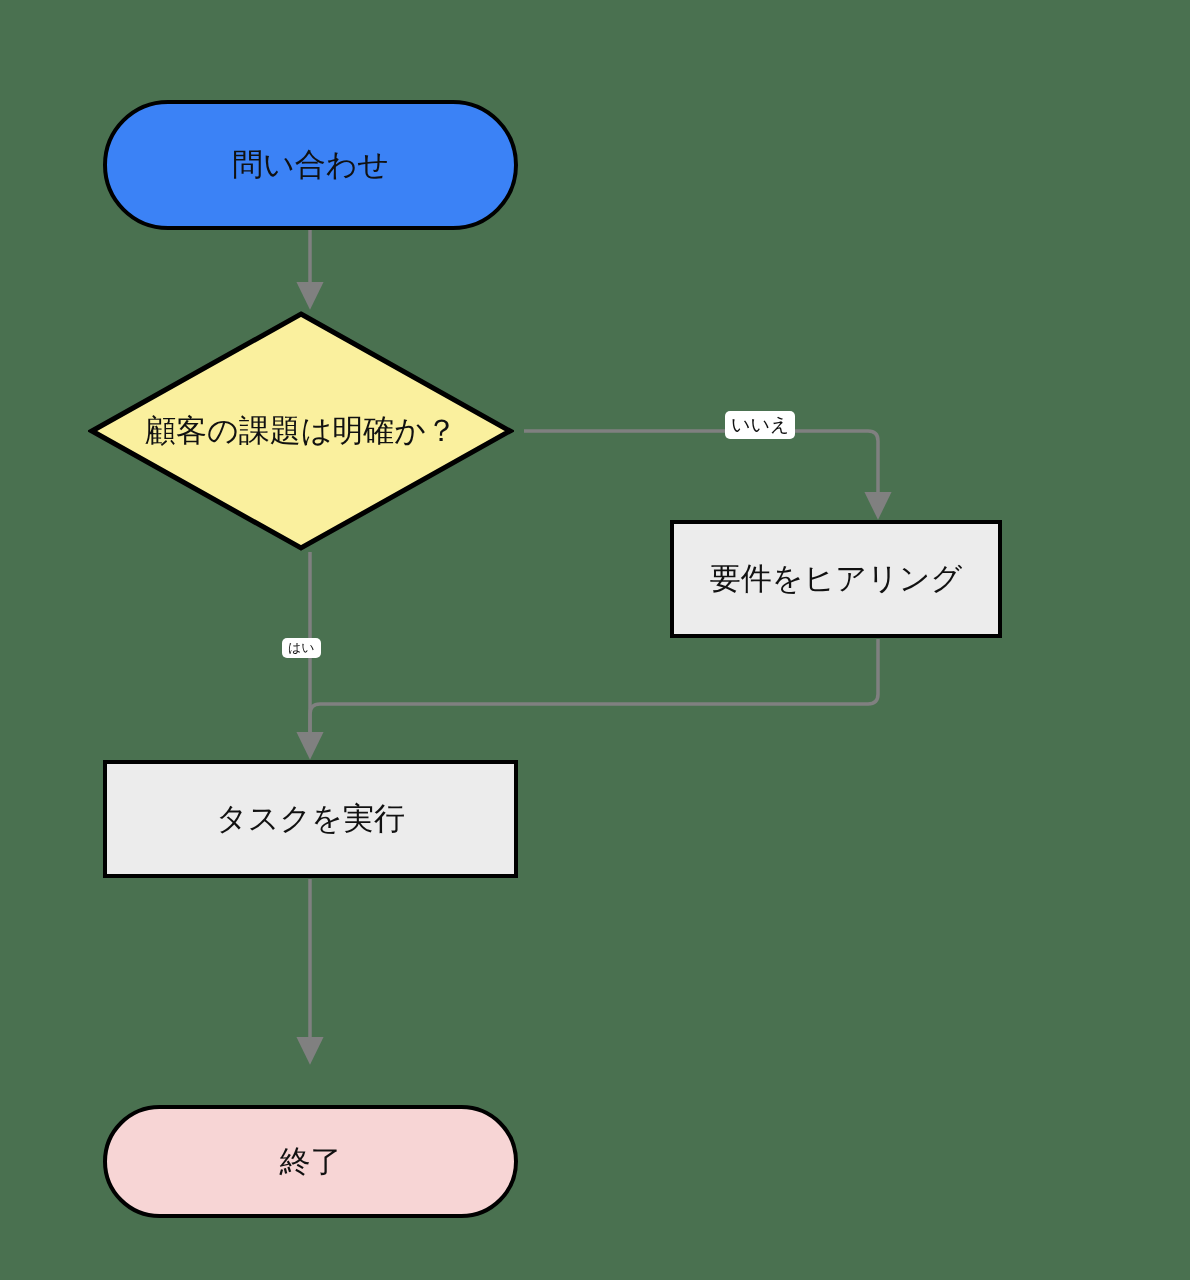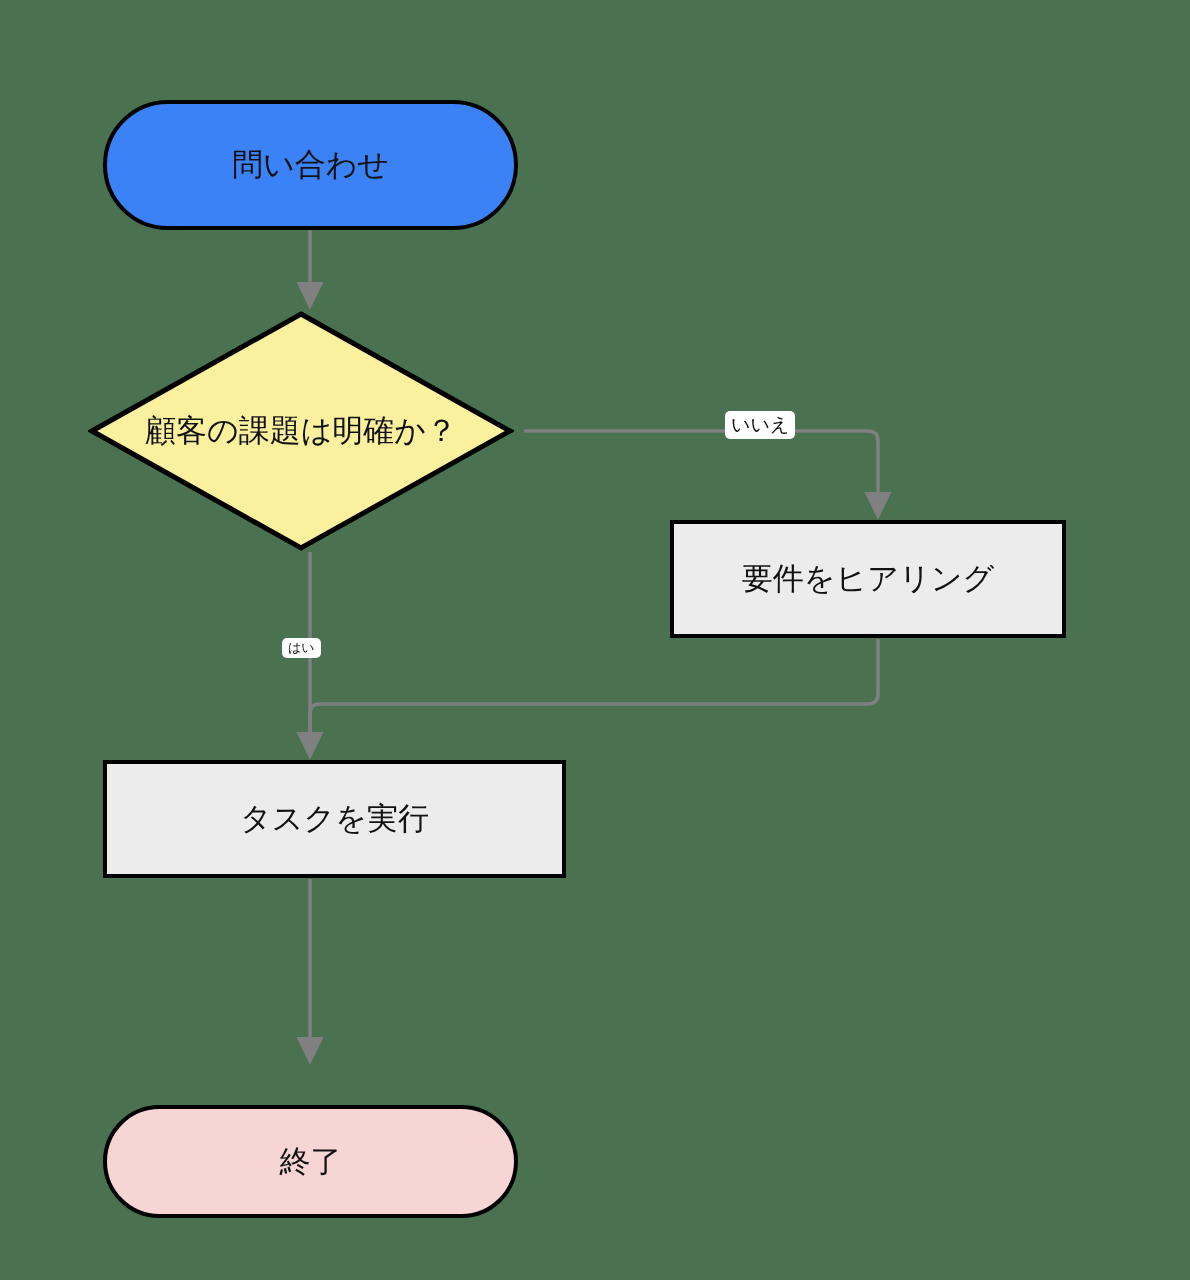--- a/index.html
+++ b/index.html
@@ -76,26 +76,26 @@
   #node-start {
     left: 103px; top: 100px; width: 415px; height: 130px;
     background: #3b82f6;
     font-size: 31px;
   }
   #node-decision {
     left: 88px; top: 310px; width: 426px; height: 242px;
     font-size: 31px;
   }
   #node-hearing {
-    left: 670px; top: 520px; width: 396px; height: 118px;
+    left: 670px; top: 520px; width: 332px; height: 118px;
     background: #ECECEC;
     font-size: 31px;
   }
   #node-task {
-    left: 103px; top: 760px; width: 463px; height: 118px;
+    left: 103px; top: 760px; width: 415px; height: 118px;
     background: #ECECEC;
     font-size: 31px;
   }
   #node-end {
     left: 103px; top: 1065px; width: 415px; height: 113px;
     background: #F7D5D5;
     font-size: 31px;
     margin-top: 40px;
   }
   #edge-label-no {

